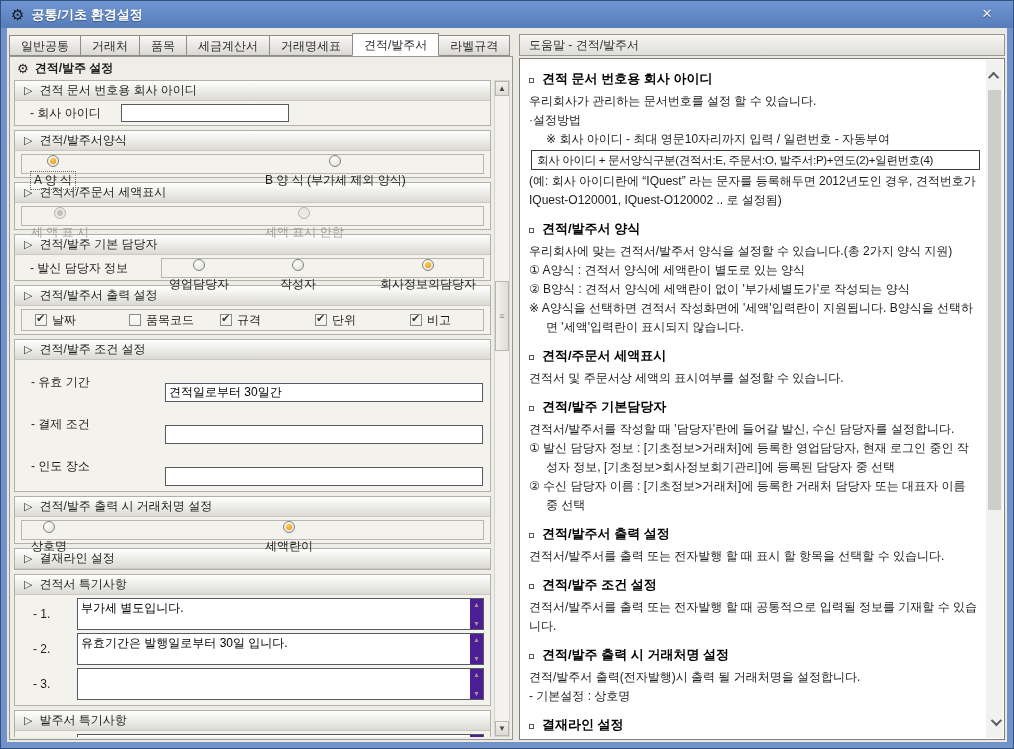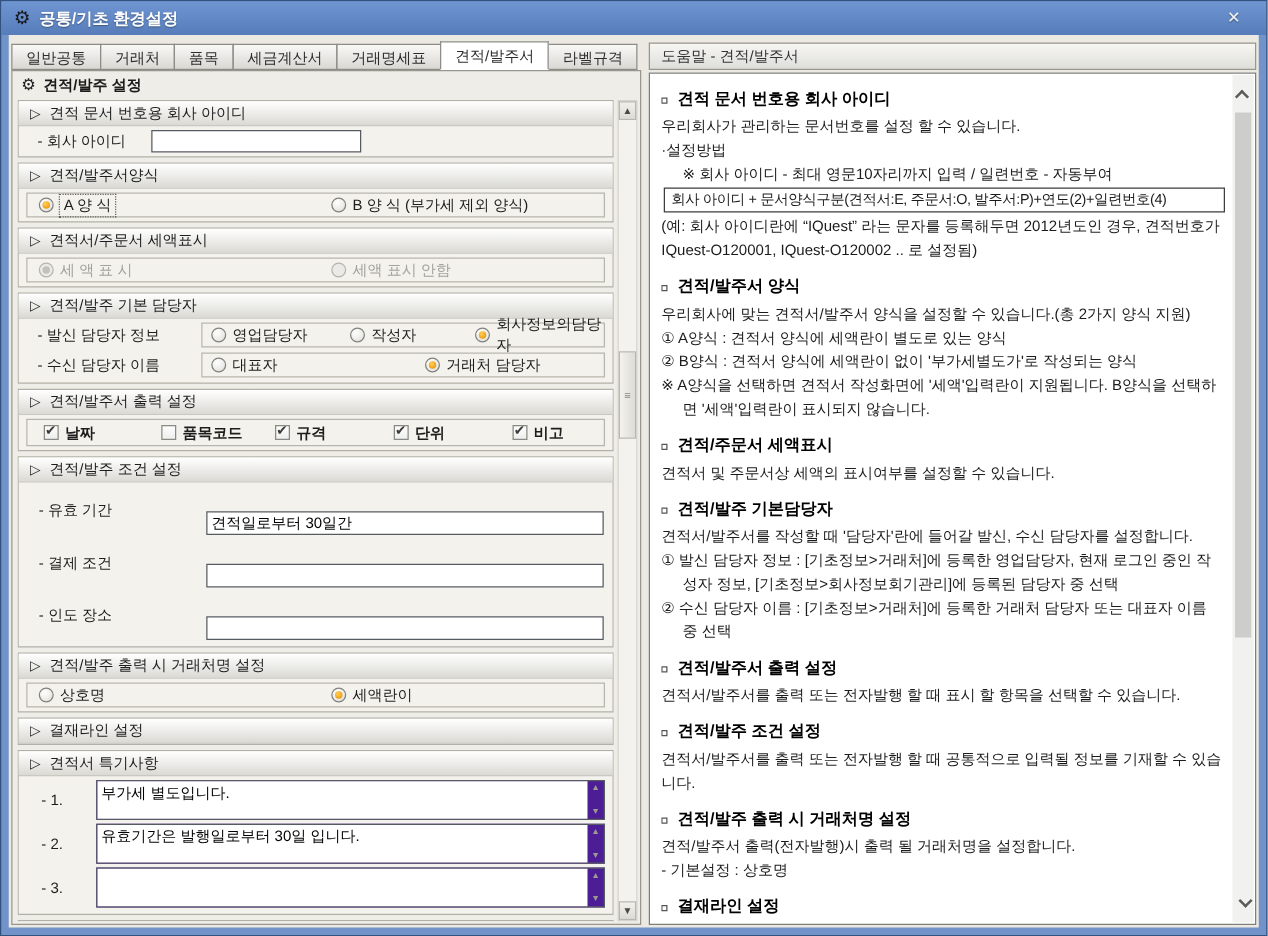--- a/index.html
+++ b/index.html
@@ -55,37 +55,37 @@
     padding-left:9px; gap:7px; font-size:12px; color:#1d1d1d;
   }
   .tri { color:#2b2b2b; font-size:11px; }
 
   .grow { display:flex; align-items:center; padding:3px 6px; font-size:12px; color:#1d1d1d; }
   .flabel { width:100px; padding-left:9px; }
   input.tinput { height:18px; border:1px solid #565a61; background:#fff; font-size:12px;
     padding:0 3px; font-family:inherit; }
 
   .optbox { margin:3px 6px; border:1px solid #b7b6ae; height:20px; position:relative; font-size:12px; color:#1d1d1d; }
-  .opt { position:absolute; top:0; height:18px; display:flex; align-items:center; gap:5px; }
+  .opt { position:absolute; top:0; height:18px; display:flex; align-items:center; gap:5px;flex-direction:column; }
   .radio { width:12px; height:12px; border-radius:50%; border:1px solid #82827c; position:relative;
     background:radial-gradient(circle at 35% 30%, #ffffff, #e9e9e6 65%, #cfcfc9); flex:0 0 auto; }
   .radio.sel::after { content:""; position:absolute; left:2px; top:2px; width:6px; height:6px;
     border-radius:50%; background:radial-gradient(circle at 40% 35%, #ffd257, #f2a41d 60%, #d88a00); }
   .radio.dis { background:#eceae6; border-color:#b5b4ac; }
   .radio.dis.sel::after { background:#c2c1bb; }
   .focusbox { outline:1px dotted #66665f; padding:0 3px; }
   .dis-text { color:#a3a29b; }
 
   .splitrow { display:flex; align-items:center; font-size:12px; color:#1d1d1d; padding:2px 6px 2px 0; }
   .splitlabel { width:146px; padding-left:15px; }
   .splitbox { flex:1; border:1px solid #b7b6ae; height:20px; position:relative; }
 
   .cbrow { margin:3px 6px; border:1px solid #b7b6ae; height:22px; display:flex; align-items:center;
     font-size:12px; color:#1d1d1d; padding-left:13px; }
-  .cbitem { display:flex; align-items:center; gap:5px;font-weight:bold; }
+  .cbitem { display:flex; align-items:center; gap:5px; }
   .checkbox { width:12px; height:12px; border:1px solid #8a8a84; position:relative;
     background:linear-gradient(#fdfdfd,#edefee); flex:0 0 auto; }
   .checkbox.on::after { content:"✔"; position:absolute; left:0px; top:-3px; font-size:11px; color:#3a3a36; }
 
   .condrow { display:flex; align-items:center; font-size:12px; color:#1d1d1d; margin:3px 6px 3px 0;justify-content:flex-end; }
   .condlabel { width:150px; padding-left:16px; }
   .condrow input { flex:1; height:19px; margin-right:1px;margin-top:20px; }
 
   .noterow { display:flex; font-size:12px; color:#1d1d1d; margin:3px 6px 3px 0; align-items:center; }
   .notelabel { width:62px; padding-left:18px; }
@@ -221,33 +221,20 @@
               <label class="opt" style="left:118px">
                 <span class="radio"></span>
                 <span>작성자</span>
               </label>
               <label class="opt" style="left:218px">
                 <span class="radio sel"></span>
                 <span>회사정보의담당자</span>
               </label>
             </span>
           </div>
-          <div class="splitrow" style="padding-bottom:4px">
-            <span class="splitlabel">- 수신 담당자 이름</span>
-            <span class="splitbox">
-              <label class="opt" style="left:7px">
-                <span class="radio"></span>
-                <span>대표자</span>
-              </label>
-              <label class="opt" style="left:178px">
-                <span class="radio sel"></span>
-                <span>거래처 담당자</span>
-              </label>
-            </span>
-          </div>
         </div>
 
         <div class="group">
           <div class="ghead">
             <span class="tri">▷</span>
             <span>견적/발주서 출력 설정</span>
           </div>
           <div class="cbrow">
             <label class="cbitem" style="width:94px">
               <span class="checkbox on"></span>

